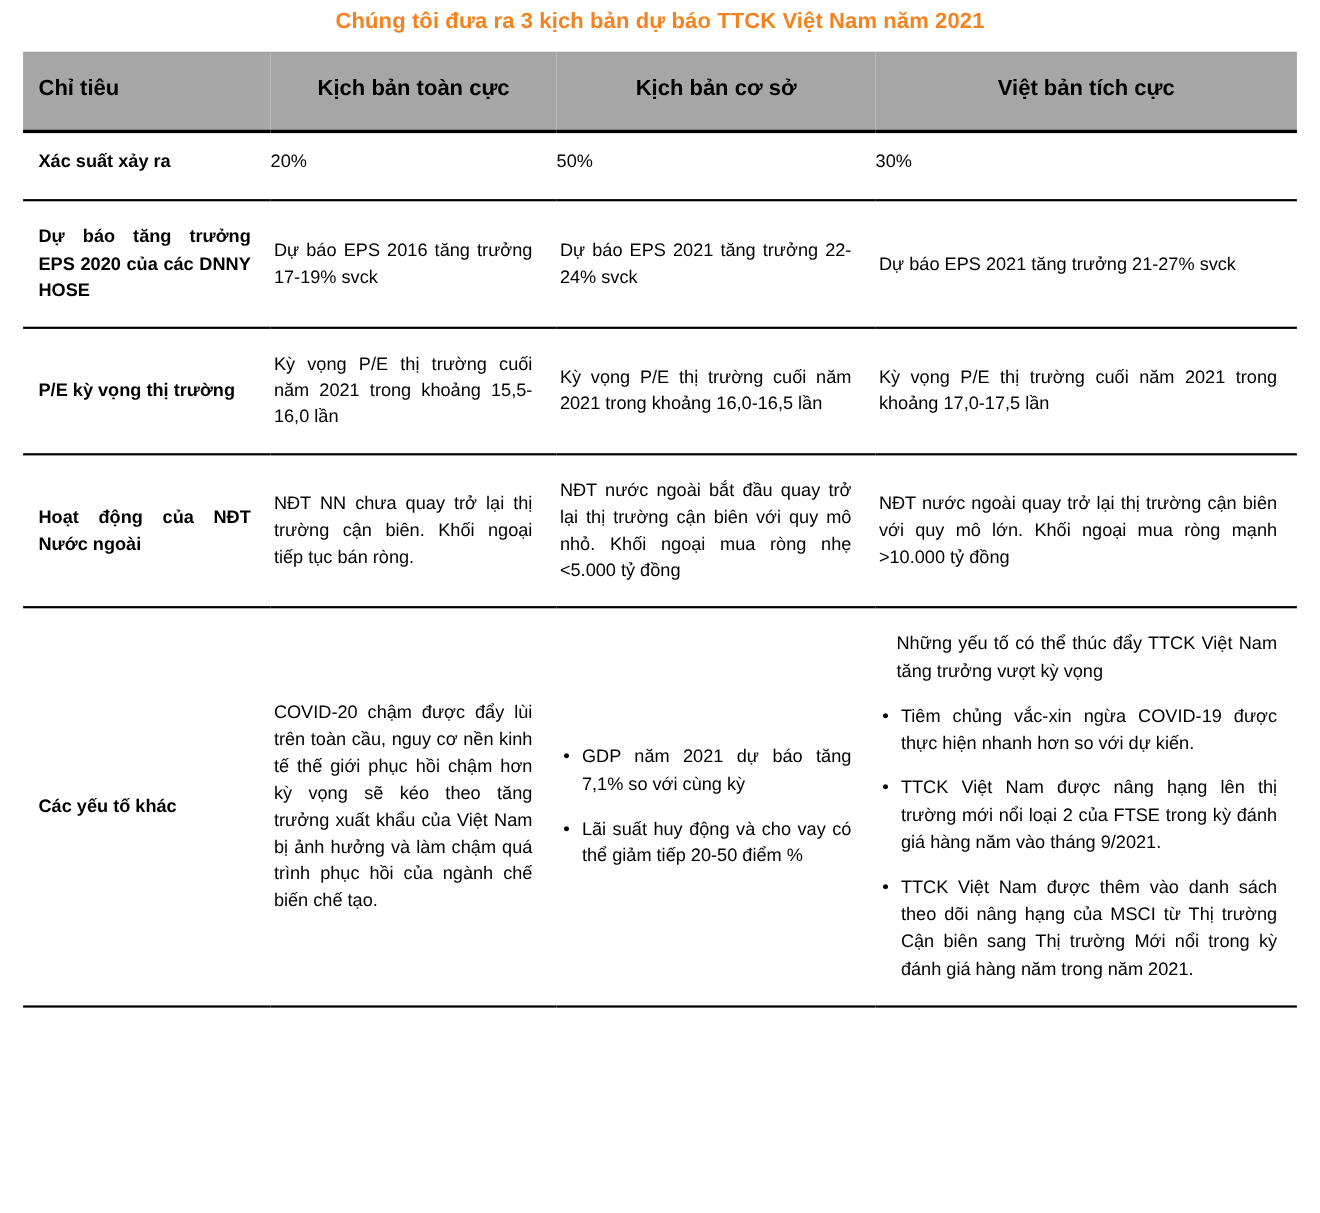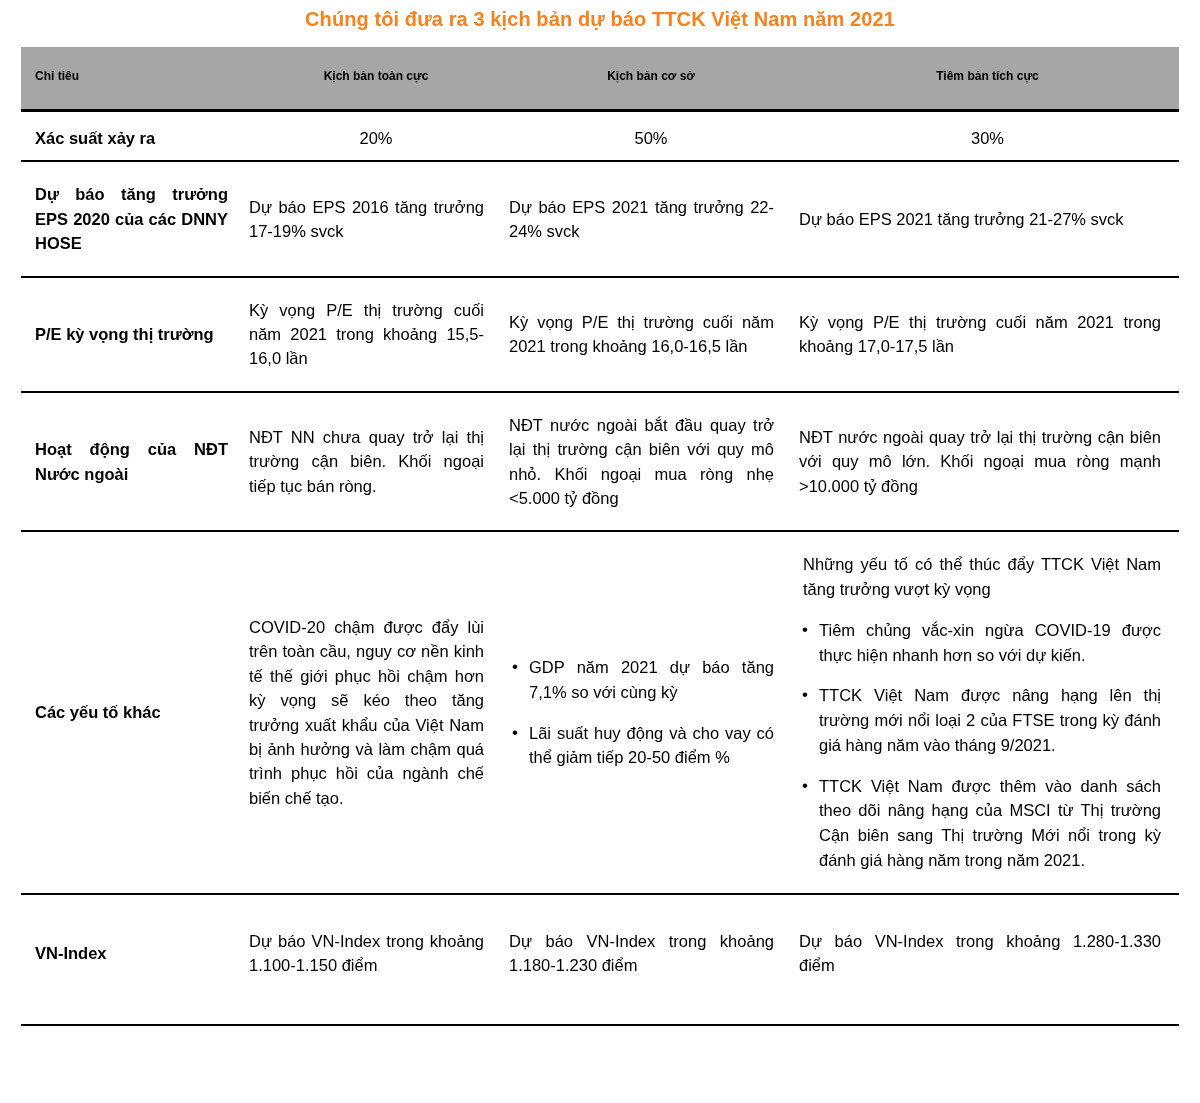--- a/index.html
+++ b/index.html
@@ -42,21 +42,21 @@
     table-layout: fixed;
     width: 1158px;
   }
   table.scenarios col.c1 { width: 225px; }
   table.scenarios col.c2 { width: 260px; }
   table.scenarios col.c3 { width: 290px; }
   table.scenarios col.c4 { width: 383px; }
 
   thead th {
     background: #a6a6a6;
-    font-size: 12px;
+    font-size: 20px;
     font-weight: bold;
     color: #000;
     padding: 22px 6px 26px 6px;
     text-align: center;
     vertical-align: middle;
     border: none;
   }
   thead th.hd-first {
     text-align: left;
     padding-left: 14px;
@@ -81,21 +81,20 @@
     text-justify: inter-word;
     color: #000;
   }
   tbody td.label {
     font-weight: bold;
     padding-left: 14px;
     padding-right: 18px;
     text-align: justify;
   }
   tbody td.center {
-    text-align: center;
     padding-right: 0;
   }
   tbody td.cell {
     padding-left: 0;
     padding-right: 22px;
   }
   tbody td.cell.c2pad { padding-left: 3px; }
   tbody td.cell.c3pad { padding-left: 3px; margin-left: 43px; }
   tbody td.cell.c4pad { padding-left: 3px; padding-right: 18px; }
 
@@ -114,28 +113,28 @@
   ul.bullets li:last-child { margin-bottom: 0; }
   ul.bullets li::before {
     content: "\2022";
     position: absolute;
     left: -17px;
     top: -1px;
     font-size: 17px;
     line-height: 1.5;
   }
   .intro-line {
-    margin: 0 0 16px 4px;
+    margin: 0 0 16px 16px;
     text-align: justify;
     text-justify: inter-word;
     line-height: 1.5;
   }
   .row-tall td { padding-top: 20px; padding-bottom: 20px; }
   .row-vn td { padding-top: 34px; padding-bottom: 46px; }
-  .row-prob td { padding-top: 14px; padding-bottom: 10px; }
+  .row-prob td { padding-top: 14px; padding-bottom: 22px; }
 </style>
 </head>
 <body>
 
 <div class="page">
 
   <div class="chart-title">Chúng tôi đưa ra 3 kịch bản dự báo TTCK Việt Nam năm 2021</div>
 
   <div class="table-wrap">
     <table class="scenarios">
@@ -143,21 +142,21 @@
         <col class="c1">
           <col class="c2">
           <col class="c3">
           <col class="c4">
       </colgroup>
       <thead>
         <tr>
           <th class="hd-first">Chỉ tiêu</th>
           <th>Kịch bản toàn cực</th>
           <th>Kịch bản cơ sở</th>
-          <th>Tiêm bản tích cực</th>
+          <th>Việt bản tích cực</th>
         </tr>
       </thead>
       <tbody>
 
         <tr class="row-prob">
           <td class="label">Xác suất xảy ra</td>
           <td class="center">20%</td>
           <td class="center">50%</td>
           <td class="center">30%</td>
         </tr>
@@ -195,24 +194,18 @@
           <td class="cell c4pad">
             <p class="intro-line">Những yếu tố có thể thúc đẩy TTCK Việt Nam tăng trưởng vượt kỳ vọng</p>
             <ul class="bullets">
               <li>Tiêm chủng vắc-xin ngừa COVID-19 được thực hiện nhanh hơn so với dự kiến.</li>
               <li>TTCK Việt Nam được nâng hạng lên thị trường mới nổi loại 2 của FTSE trong kỳ đánh giá hàng năm vào tháng 9/2021.</li>
               <li>TTCK Việt Nam được thêm vào danh sách theo dõi nâng hạng của MSCI từ Thị trường Cận biên sang Thị trường Mới nổi trong kỳ đánh giá hàng năm trong năm 2021.</li>
             </ul>
           </td>
         </tr>
 
-        <tr class="row-vn">
-          <td class="label">VN-Index</td>
-          <td class="cell c2pad">Dự báo VN-Index trong khoảng 1.100-1.150 điểm</td>
-          <td class="cell c3pad">Dự báo VN-Index trong khoảng 1.180-1.230 điểm</td>
-          <td class="cell c4pad">Dự báo VN-Index trong khoảng 1.280-1.330 điểm</td>
-        </tr>
 
       </tbody>
     </table>
   </div>
 
 </div>
 
 </body></html>

